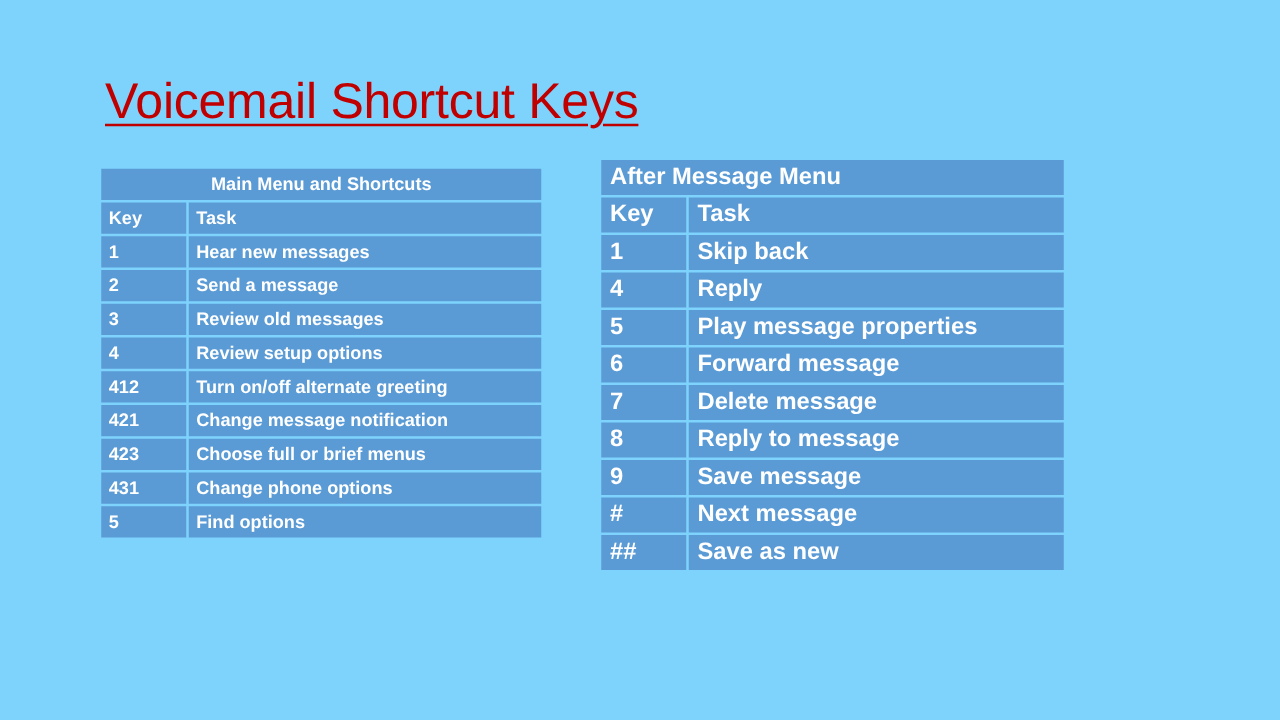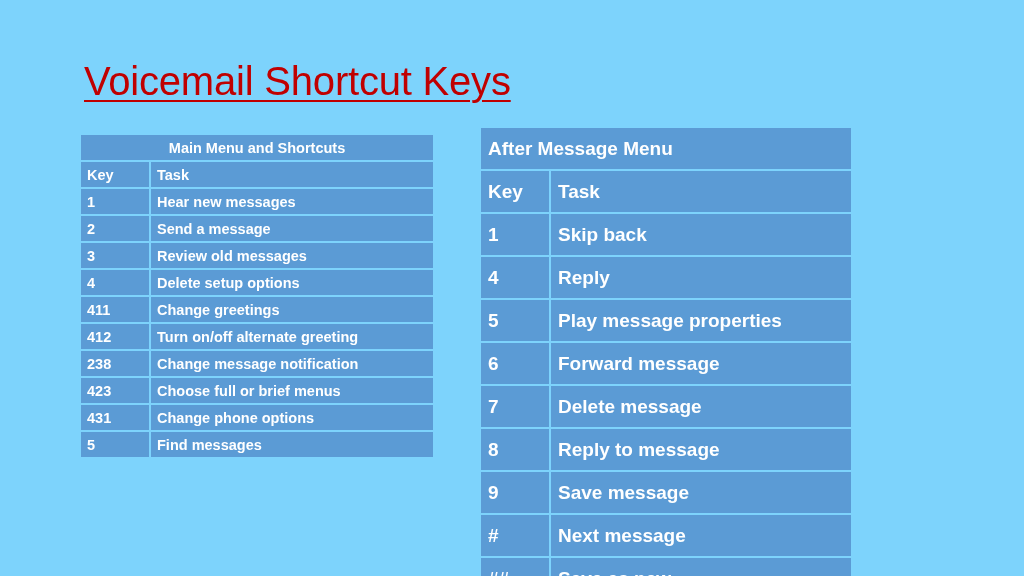--- a/index.html
+++ b/index.html
@@ -74,21 +74,21 @@
   #table-main col.col-key   { width: 68px; }
   #table-main col.col-task  { width: 282px; }
 
   
   #table-after {
     left: 479px;
     top: 126px;
     width: 372px;
   }
   #table-after td {
-    height: 41px;
+    height: 28px;
     font-size: 19px;
     padding-left: 7px;
   }
   #table-after col.col-key  { width: 68px; }
   #table-after col.col-task { width: 300px; }
 </style>
 </head>
 <body>
 
 <div id="slide">
@@ -116,45 +116,41 @@
       <tr>
         <td>2</td>
         <td>Send a message</td>
       </tr>
       <tr>
         <td>3</td>
         <td>Review old messages</td>
       </tr>
       <tr>
         <td>4</td>
-        <td>Delete setup options</td>
-      </tr>
-      <tr>
-        <td>411</td>
-        <td>Change greetings</td>
+        <td>Review setup options</td>
       </tr>
       <tr>
         <td>412</td>
         <td>Turn on/off alternate greeting</td>
       </tr>
       <tr>
-        <td>238</td>
+        <td>421</td>
         <td>Change message notification</td>
       </tr>
       <tr>
         <td>423</td>
         <td>Choose full or brief menus</td>
       </tr>
       <tr>
         <td>431</td>
         <td>Change phone options</td>
       </tr>
       <tr>
         <td>5</td>
-        <td>Find messages</td>
+        <td>Find options</td>
       </tr>
     </tbody>
   </table>
 
   <table id="table-after" class="vm-table">
     <colgroup>
       <col class="col-key">
       <col class="col-task">
     </colgroup>
     <tbody>

